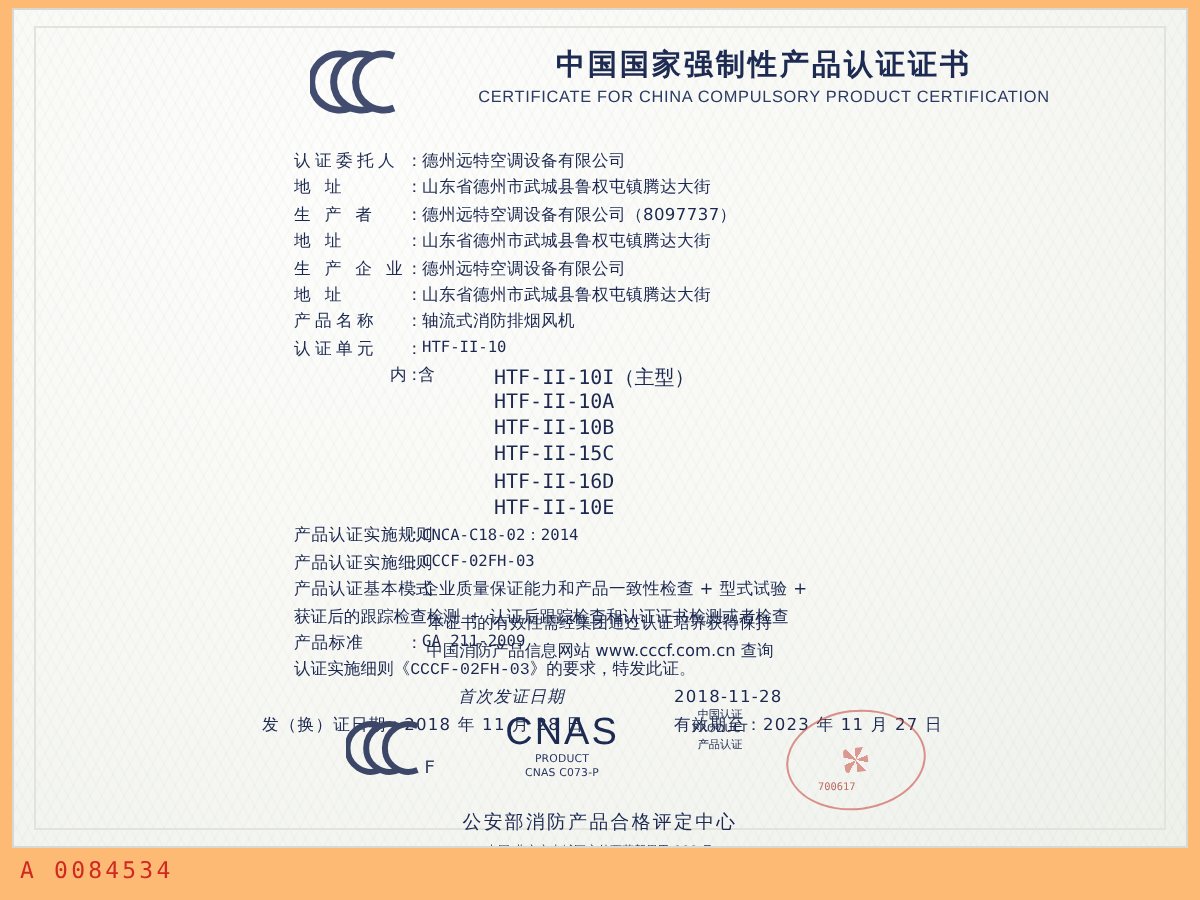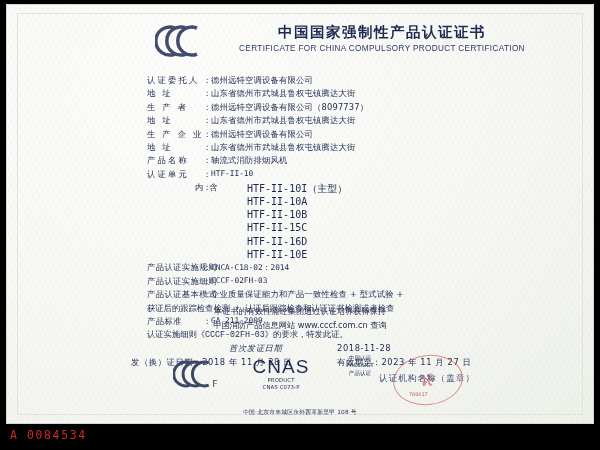--- a/index.html
+++ b/index.html
@@ -10,21 +10,21 @@
   body {
     width: 600px;
     height: 450px;
     font-family: "Liberation Sans", sans-serif;
     overflow: hidden;
   }
   .page {
     position: relative;
     width: 600px;
     height: 450px;
-    background: #000000;
+    background: #fdba74;
   }
   
   .sheet {
     position: absolute;
     left: 6px;
     top: 4px;
     width: 588px;
     height: 420px;
     background:
       radial-gradient(ellipse at 30% 20%, #fdfdfb 0%, #f7f8f4 55%, #eef0ea 100%);
@@ -467,25 +467,25 @@
       </div>
 
       <div class="cn-product">
         <div>中国认证</div>
         <div>PRODUCT</div>
         <div>产品认证</div>
       </div>
 
       <div class="seal">
         <div class="stamp"></div>
-        <div class="seal-text">认证机构名称（盖章）</div>
         <div class="stamp-no">700617</div>
       </div>
     </div>
 
     <div class="org">
+      <div class="name">公安部消防产品合格评定中心</div>
       <div class="addr">中国·北京市丰城区永外西革新里甲 108 号</div>
 
     </div>
   </div>
 
   <div class="serial">A 0084534</div>
 </div>
 
 </body></html>

